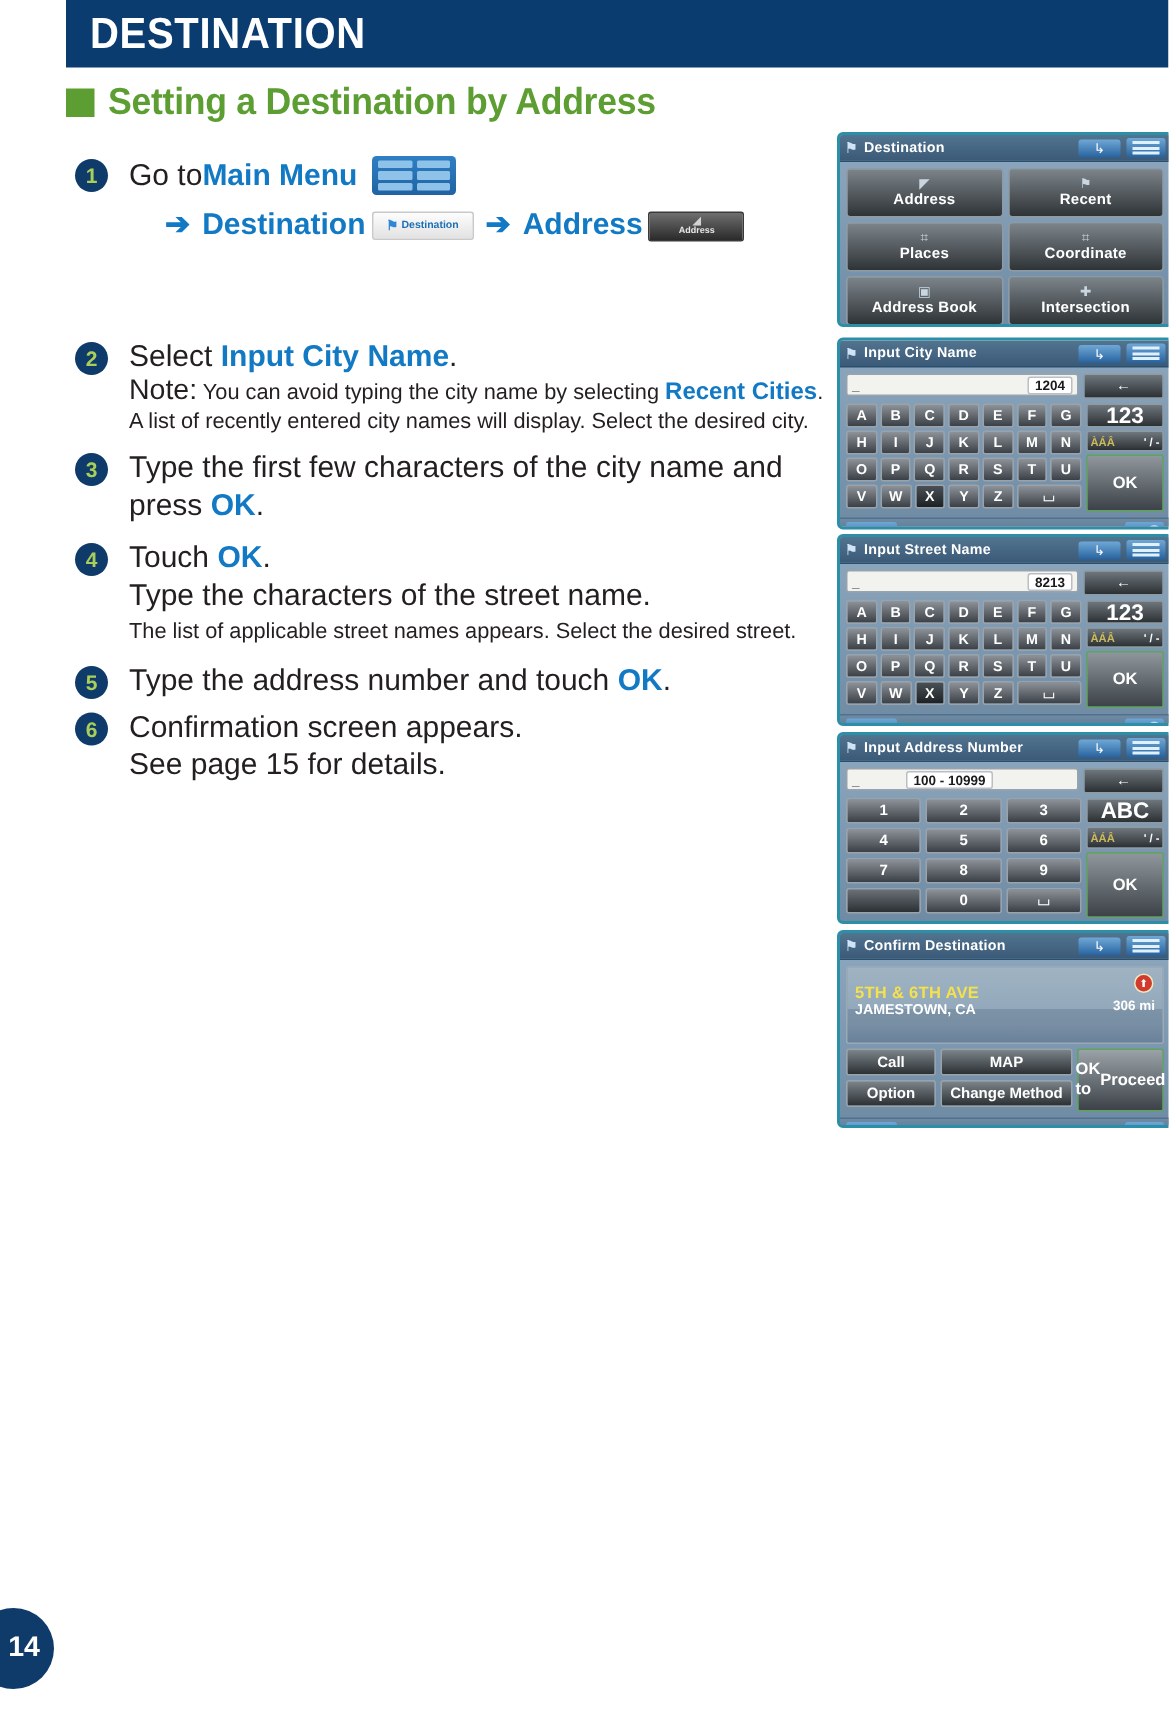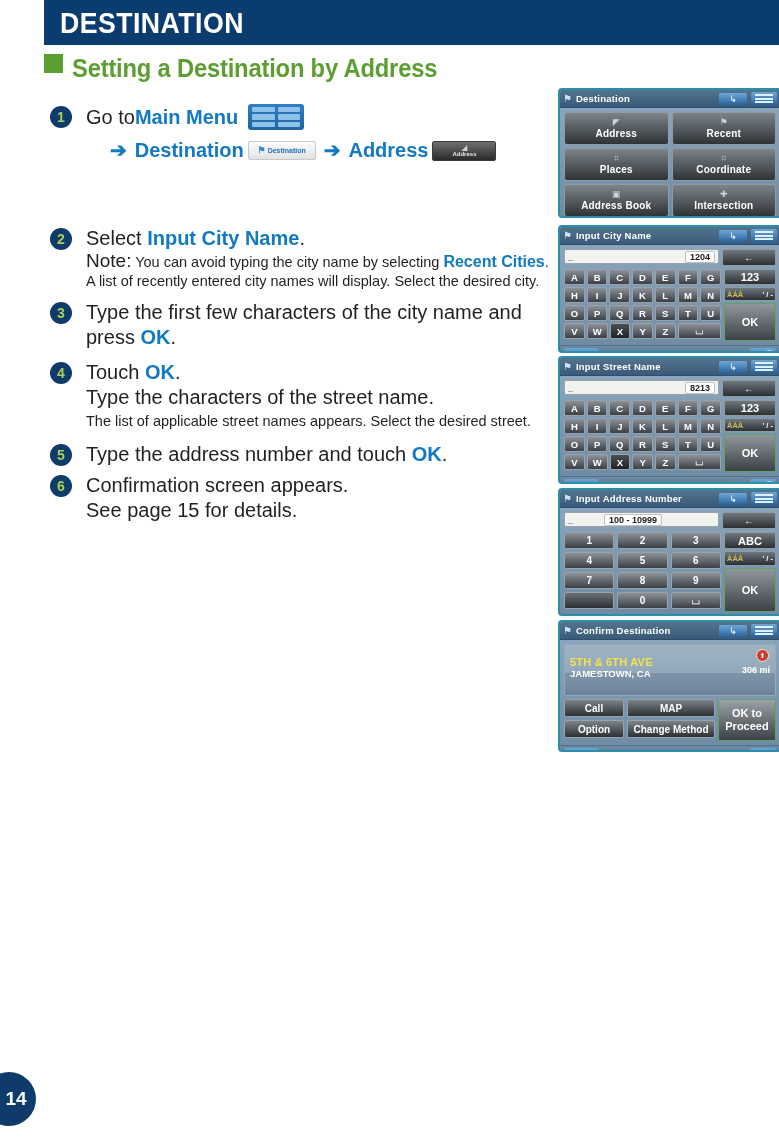--- a/index.html
+++ b/index.html
@@ -14,21 +14,21 @@
     background:#0a3c70;
   }
   #header-title{
     position:absolute;left:16px;top:7px;
     color:#ffffff;font-size:29px;font-weight:bold;
     letter-spacing:.5px;
     font-family:"Liberation Sans Narrow","Liberation Sans",sans-serif;
     transform:scaleX(.92);transform-origin:left center;
   }
   #section-heading{
-    position:absolute;left:44px;top:54px;display:flex;align-items:flex-start;
+    position:absolute;left:44px;top:54px;display:flex;align-items:center;
   }
   #section-bullet{
     width:19px;height:19px;background:#5c9e31;display:inline-block;margin-right:9px;
   }
   #section-heading-text{
     color:#5c9e31;font-size:25px;font-weight:bold;letter-spacing:-.2px;
     font-family:"Liberation Sans Narrow","Liberation Sans",sans-serif;
     transform:scaleX(.95);transform-origin:left center;
   }
 
@@ -174,21 +174,21 @@
     display:flex;align-items:center;justify-content:center;
     color:#ffffff;font-size:9.5px;font-weight:bold;
   }
   .key.dark{background:linear-gradient(#4a5055,#1d2124);}
   .key.space{flex:2.2;}
   .kb-right{width:52px;display:flex;flex-direction:column;gap:2px;}
   .kb-rbtn{
     height:14px;border-radius:2px;border:1px solid #8f9ba4;
     background:linear-gradient(#6f777d,#2b3033);
     display:flex;align-items:center;justify-content:center;
-    color:#ffffff;font-size:11px;font-weight:bold;
+    color:#ffffff;font-size:15px;font-weight:bold;
   }
   .kb-rbtn.sym{justify-content:space-between;padding:0 2px;box-sizing:border-box;font-size:7.5px;}
   .kb-rbtn.sym .acc{color:#cdbb5a;}
   .kb-ok{
     flex:1;min-height:28px;border-radius:2px;border:1px solid #5fa35f;
     background:linear-gradient(#8f979d,#3c4247);
     display:flex;align-items:center;justify-content:center;
     color:#ffffff;font-size:11px;font-weight:bold;
   }
   
@@ -226,21 +226,21 @@
     display:flex;align-items:center;justify-content:center;
     color:#ffffff;font-size:10px;font-weight:bold;
   }
   .cf-call{width:58px;}
   .cf-map-b{flex:1;}
   .cf-opt{width:58px;}
   .cf-chg{flex:1;}
   .cf-ok{
     width:56px;border:1px solid #5fa35f;border-radius:2px;
     background:linear-gradient(#9aa2a8,#3c4247);
-    display:flex;flex-direction:column;align-items:center;justify-content:center;
+    display:flex;flex-direction:row;align-items:center;justify-content:center;
     color:#ffffff;font-size:11px;font-weight:bold;line-height:13px;
   }
 </style>
 </head>
 <body>
 
 <div id="header-bar">
   <div id="header-title">DESTINATION</div>
 </div>
 

